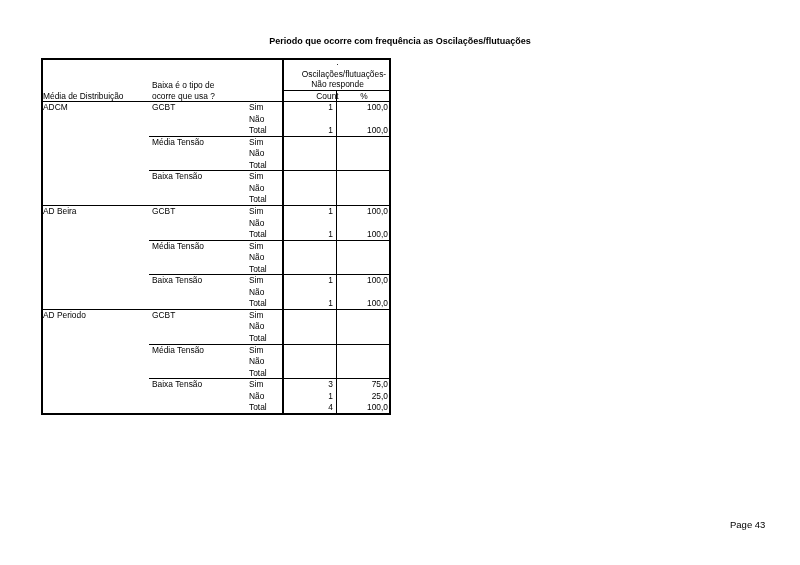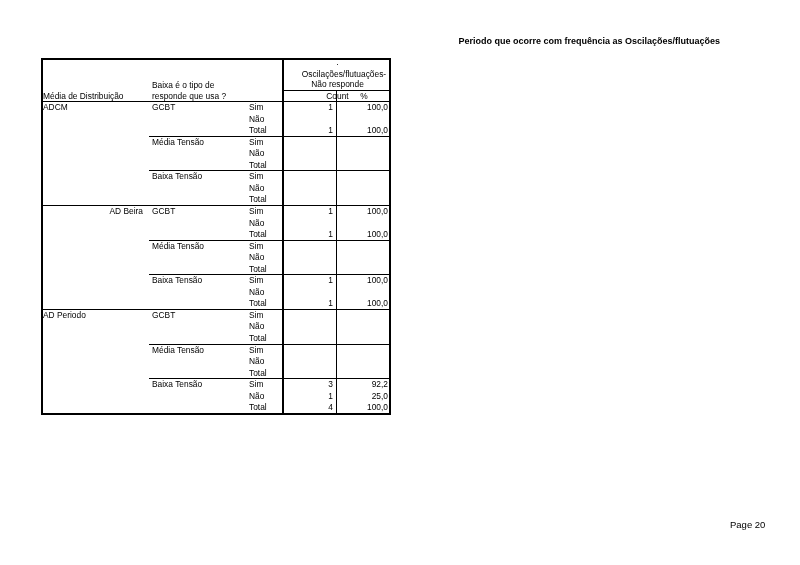--- a/index.html
+++ b/index.html
@@ -1,42 +1,42 @@
 <!DOCTYPE html>
 <html><head>
   <meta charset="utf-8">
   <style>
     html, body { margin: 0; padding: 0; background: #ffffff; }
     body { width: 800px; height: 565px; position: relative; overflow: hidden;
            font-family: "Liberation Sans", sans-serif; color: #000; }
-    .title { position: absolute; top: 36px; left: 0; width: 720px; text-align: right;
+    .title { position: absolute; top: 36px; left: 0; width: 800px; text-align: center;
              font-size: 9px; font-weight: bold; }
     .page-num { position: absolute; left: 730px; top: 519px; font-size: 9.5px; }
     .tbl { position: absolute; left: 41px; top: 58px; width: 350px; height: 357px;
            border: 2px solid #000; box-sizing: border-box; }
     .abs { position: absolute; font-size: 8.4px; line-height: 10px; white-space: nowrap; }
     .vline { position: absolute; background: #000; }
     .hline { position: absolute; background: #000; height: 1px; }
     .num { text-align: right; }
     .ctr { text-align: center; }
   </style>
 </head>
 <body>
 
 <div class="title">Periodo que ocorre com frequência as Oscilações/flutuações</div>
 
 <div class="tbl" id="tbl">
 
   <div class="abs" style="left:0px; top:31px;">Média de Distribuição</div>
   <div class="abs" style="left:109px; top:20px;">Baixa é o tipo de</div>
-  <div class="abs" style="left:109px; top:31px;">responde que usa ?</div>
+  <div class="abs" style="left:109px; top:31px;">ocorre que usa ?</div>
   <div class="abs ctr" style="left:241px; width:107px; top:-2px; line-height:8px;">.</div>
   <div class="abs ctr" style="left:241px; width:120px; top:9px;">Oscilações/flutuações-</div>
   <div class="abs ctr" style="left:241px; width:107px; top:19px;">Não responde</div>
-  <div class="abs ctr" style="left:241px; width:53px; top:31px;padding-left:27px;">Count</div>
+  <div class="abs ctr" style="left:231px; width:53px; top:31px;padding-left:27px;">Count</div>
   <div class="abs ctr" style="left:294px; width:54px; top:31px;">%</div>
 
   <div class="hline" style="left:241px; width:107px; top:30px;"></div>
   <div class="hline" style="left:0; width:348px; top:41px;"></div>
 
   <div class="vline" style="left:239px; top:0; width:2px; height:353px;"></div>
   <div class="vline" style="left:293px; top:30px; width:1px; height:323px;"></div>
 
   <div id="rows">
       <div class="abs " style="left: 0px; width: 100px; top: 42px;">ADCM</div>
@@ -80,21 +80,21 @@
       <div class="abs " style="left: 109px; width: 100px; top: 122.85px;"></div>
       <div class="abs " style="left: 206px; width: 34px; top: 122.85px;">Não</div>
       <div class="abs num" style="left: 241px; width: 49px; top: 122.85px;"></div>
       <div class="abs num" style="left: 294px; width: 51px; top: 122.85px;"></div>
       <div class="abs " style="left: 0px; width: 100px; top: 134.4px;"></div>
       <div class="abs " style="left: 109px; width: 100px; top: 134.4px;"></div>
       <div class="abs " style="left: 206px; width: 34px; top: 134.4px;">Total</div>
       <div class="abs num" style="left: 241px; width: 49px; top: 134.4px;"></div>
       <div class="abs num" style="left: 294px; width: 51px; top: 134.4px;"></div>
       <div class="hline" style="left: 0px; width: 348px; top: 144.95px;"></div>
-      <div class="abs " style="left: 0px; width: 100px; top: 145.95px; text-align: right;">AD Beira</div>
+      <div class="abs " style="left: 0px; width: 100px; top: 145.95px;">AD Beira</div>
       <div class="abs " style="left: 109px; width: 100px; top: 145.95px;">GCBT</div>
       <div class="abs " style="left: 206px; width: 34px; top: 145.95px;">Sim</div>
       <div class="abs num" style="left: 241px; width: 49px; top: 145.95px;">1</div>
       <div class="abs num" style="left: 294px; width: 51px; top: 145.95px;">100,0</div>
       <div class="abs " style="left: 0px; width: 100px; top: 157.5px;"></div>
       <div class="abs " style="left: 109px; width: 100px; top: 157.5px;"></div>
       <div class="abs " style="left: 206px; width: 34px; top: 157.5px;">Não</div>
       <div class="abs num" style="left: 241px; width: 49px; top: 157.5px;"></div>
       <div class="abs num" style="left: 294px; width: 51px; top: 157.5px;"></div>
       <div class="abs " style="left: 0px; width: 100px; top: 169.05px;"></div>
@@ -164,27 +164,27 @@
       <div class="abs " style="left: 0px; width: 100px; top: 307.65px;"></div>
       <div class="abs " style="left: 109px; width: 100px; top: 307.65px;"></div>
       <div class="abs " style="left: 206px; width: 34px; top: 307.65px;">Total</div>
       <div class="abs num" style="left: 241px; width: 49px; top: 307.65px;"></div>
       <div class="abs num" style="left: 294px; width: 51px; top: 307.65px;"></div>
       <div class="hline" style="left: 106px; width: 242px; top: 318.2px;"></div>
       <div class="abs " style="left: 0px; width: 100px; top: 319.2px;"></div>
       <div class="abs " style="left: 109px; width: 100px; top: 319.2px;">Baixa Tensão</div>
       <div class="abs " style="left: 206px; width: 34px; top: 319.2px;">Sim</div>
       <div class="abs num" style="left: 241px; width: 49px; top: 319.2px;">3</div>
-      <div class="abs num" style="left: 294px; width: 51px; top: 319.2px;">92,2</div>
+      <div class="abs num" style="left: 294px; width: 51px; top: 319.2px;">75,0</div>
       <div class="abs " style="left: 0px; width: 100px; top: 330.75px;"></div>
       <div class="abs " style="left: 109px; width: 100px; top: 330.75px;"></div>
       <div class="abs " style="left: 206px; width: 34px; top: 330.75px;">Não</div>
       <div class="abs num" style="left: 241px; width: 49px; top: 330.75px;">1</div>
       <div class="abs num" style="left: 294px; width: 51px; top: 330.75px; text-align: right;">25,0</div>
       <div class="abs " style="left: 0px; width: 100px; top: 342.3px;"></div>
       <div class="abs " style="left: 109px; width: 100px; top: 342.3px;"></div>
       <div class="abs " style="left: 206px; width: 34px; top: 342.3px;">Total</div>
       <div class="abs num" style="left: 241px; width: 49px; top: 342.3px;">4</div>
       <div class="abs num" style="left: 294px; width: 51px; top: 342.3px;">100,0</div>
     </div>
 </div>
 
-<div class="page-num">Page 20</div>
+<div class="page-num">Page 43</div>
 
 </body></html>

